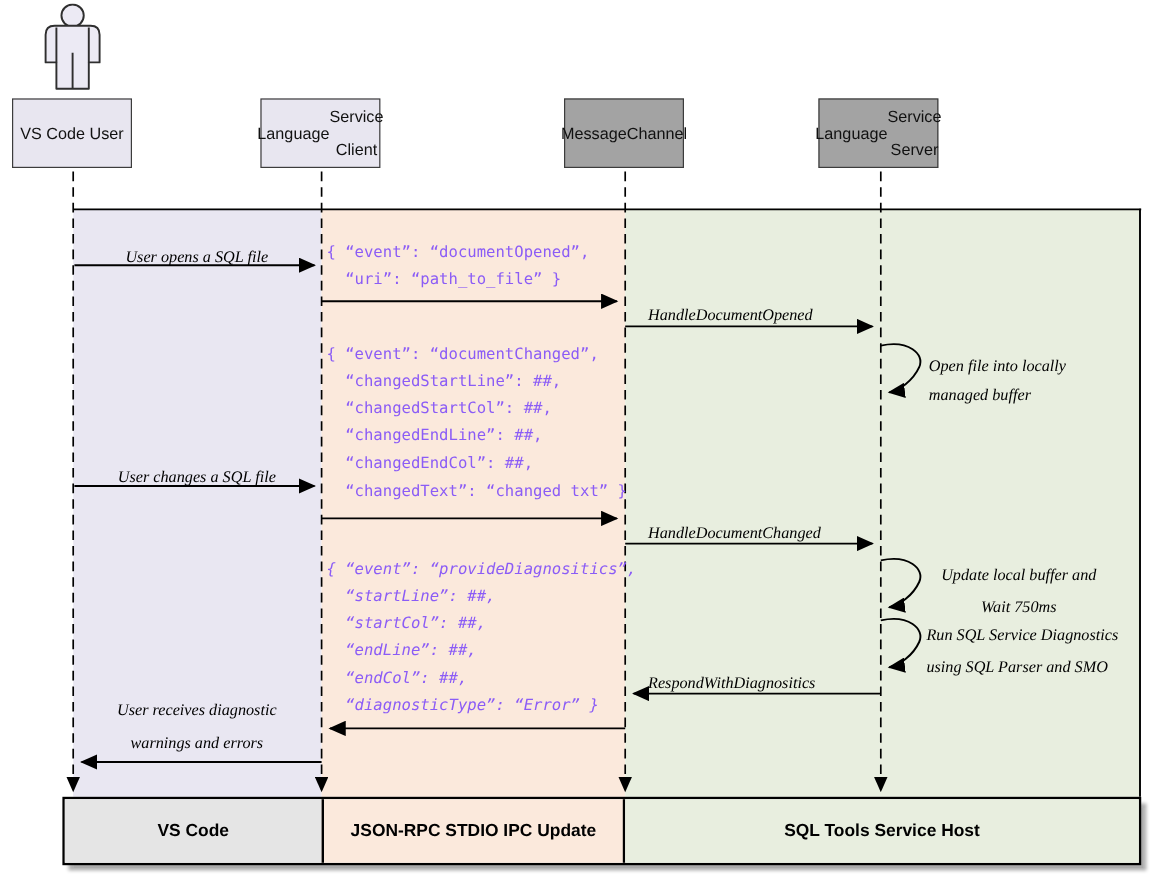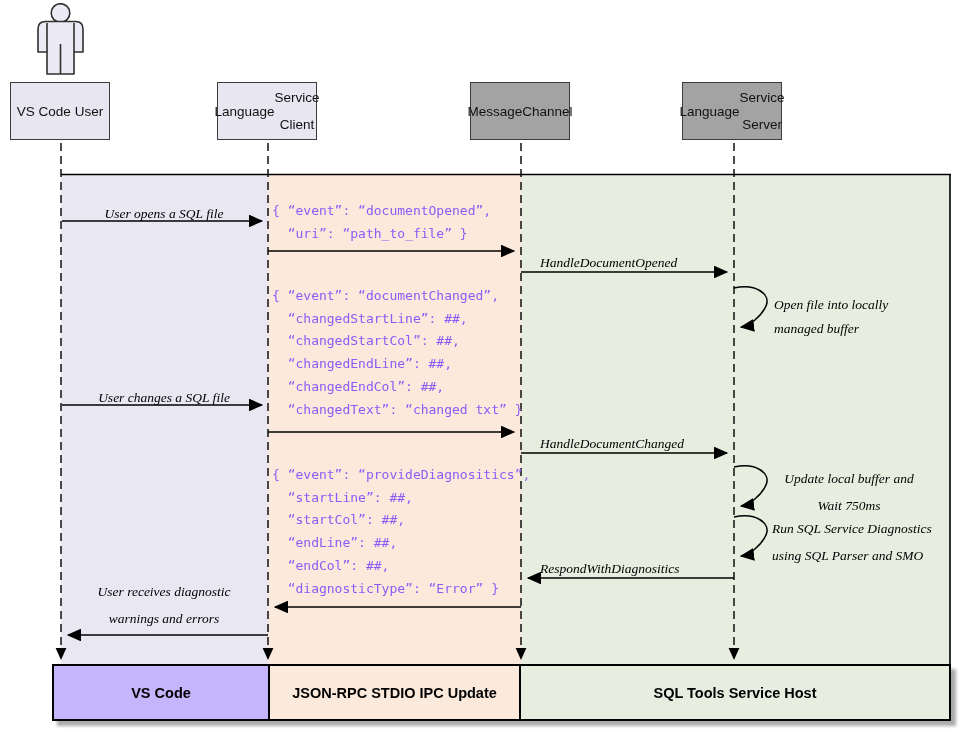--- a/index.html
+++ b/index.html
@@ -37,21 +37,21 @@
   .footer-row {
     position:absolute; left:52px; top:664px; width:899px; height:57px;
     box-sizing:border-box; border:2px solid #000; display:flex;
     box-shadow:5px 5px 3px rgba(0,0,0,0.33);
   }
   .fcell {
     box-sizing:border-box; height:100%;
     display:flex; align-items:center; justify-content:center;
     font-weight:bold; font-size:14.5px; color:#000;
   }
-  .fcell-vscode { width:214px; background:#c4b5fd; }
+  .fcell-vscode { width:214px; background:#e5e5e5; }
   .fcell-ipc    { width:253px; background:#fbe9dc; border-left:2px solid #000; border-right:2px solid #000; }
   .fcell-host   { width:428px; background:#e8eedf; }
 </style>
 </head>
 <body>
 
 <div class="canvas">
 
   <div class="band band-vscode" style="background:#e9e7f2"></div>
   <div class="band band-ipc" style="background:#fbe9dc"></div>
@@ -137,21 +137,21 @@
   </div>
 
   <pre class="json" style="left:272px; top:200px;">{ “event”: “documentOpened”,
   “uri”: “path_to_file” }</pre>
   <pre class="json" style="left:272px; top:285px;">{ “event”: “documentChanged”,
   “changedStartLine”: ##,
   “changedStartCol”: ##,
   “changedEndLine”: ##,
   “changedEndCol”: ##,
   “changedText”: “changed txt” }</pre>
-  <pre class="json" style="left:272px; top:464px;">{ “event”: “provideDiagnositics”,
+  <pre class="json" style="left:272px; top:464px;font-style:italic;">{ “event”: “provideDiagnositics”,
   “startLine”: ##,
   “startCol”: ##,
   “endLine”: ##,
   “endCol”: ##,
   “diagnosticType”: “Error” }</pre>
 
   <div class="footer-row">
     <div class="fcell fcell-vscode">VS Code</div>
     <div class="fcell fcell-ipc">JSON-RPC STDIO IPC Update</div>
     <div class="fcell fcell-host">SQL Tools Service Host</div>

